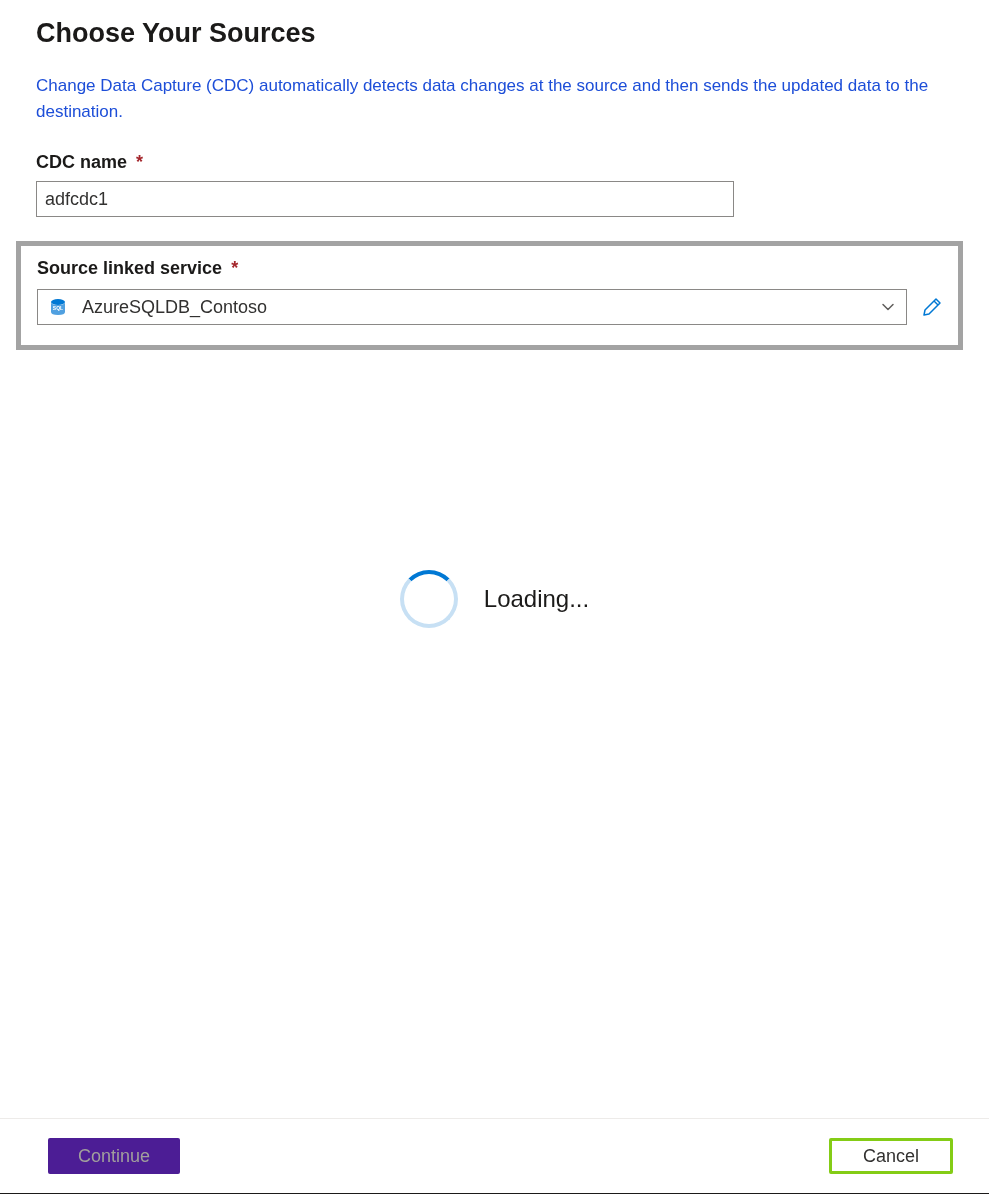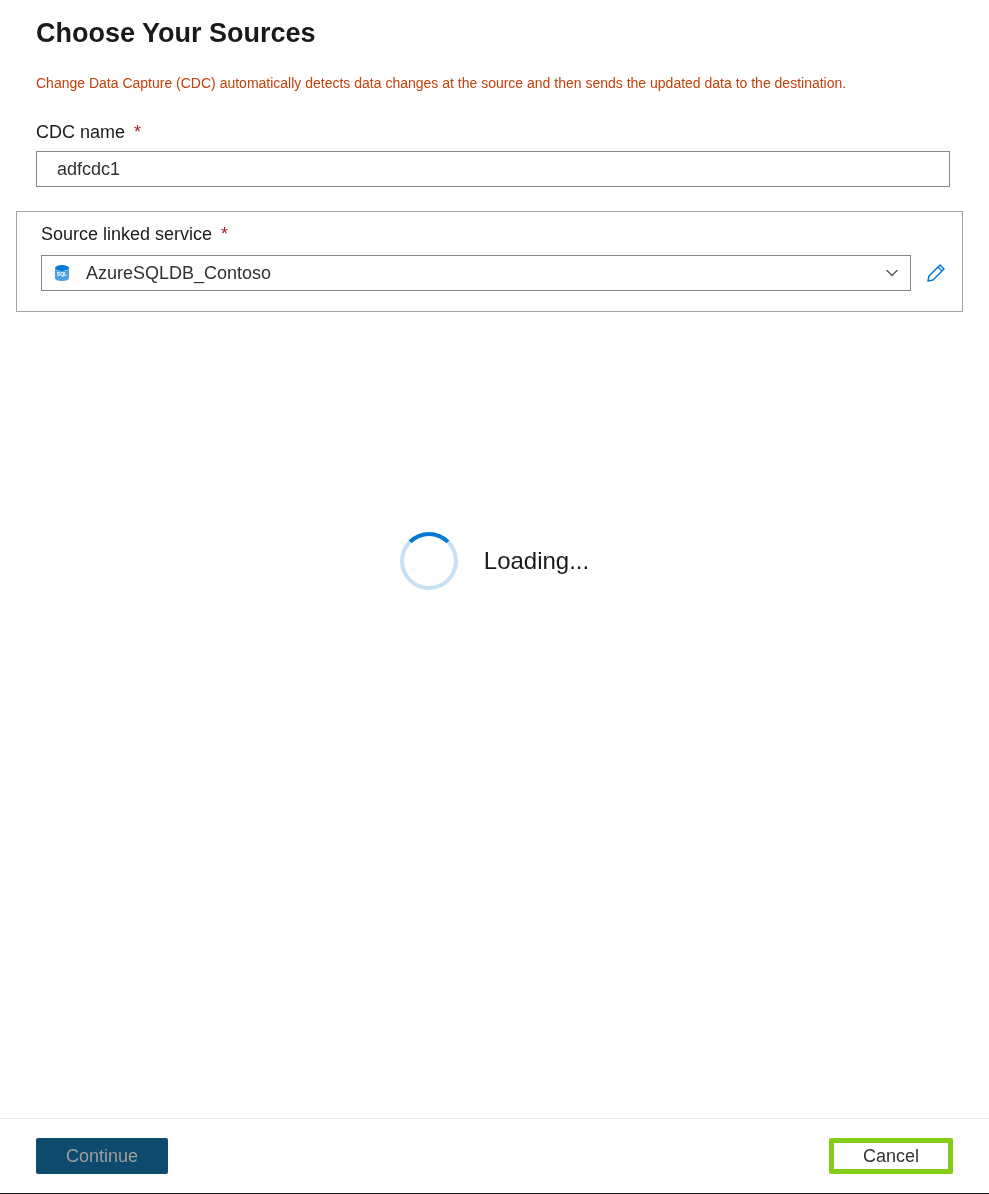--- a/index.html
+++ b/index.html
@@ -19,45 +19,45 @@
     .main-content {
       padding: 18px 36px 0 36px;
     }
     h1 {
       font-size: 27px;
       font-weight: 700;
       color: #1b1a19;
       margin-bottom: 24px;
     }
     .description {
-      font-size: 14px;
-      color: #c2410c;
+      font-size: 17px;
+      color: #1d4ed8;
       line-height: 1.5;
       margin-bottom: 28px;
       max-width: 900px;
     }
     .form-group {
       margin-bottom: 24px;
     }
     .form-label {
       display: block;
       font-size: 18px;
-      font-weight: 400;
+      font-weight: 700;
       color: #1b1a19;
       margin-bottom: 8px;
     }
     .required {
       color: #a4262c;
       margin-left: 4px;
     }
     .text-input {
-      width: 914px;
+      width: 698px;
       height: 36px;
       border: 1px solid #8a8886;
-      padding: 0 20px;
+      padding: 0 8px;
       font-size: 18px;
       font-family: inherit;
       color: #323130;
       background: #ffffff;
     }
     .select-wrapper {
       position: relative;
       width: 870px;
     }
     .select-input {
@@ -90,22 +90,22 @@
     .chevron-icon {
       position: absolute;
       right: 12px;
       top: 50%;
       transform: translateY(-50%);
       pointer-events: none;
       width: 14px;
       height: 14px;
     }
     .highlighted-section {
-      border: 1px solid #a3a3a3;
-      padding: 12px 16px 20px 24px;
+      border: 5px solid #a3a3a3;
+      padding: 12px 16px 20px 16px;
       margin-left: -20px;
       margin-right: -10px;
       margin-bottom: 35px;
     }
     .highlighted-section .form-label {
       margin-bottom: 10px;
     }
     .linked-service-row {
       display: flex;
       align-items: center;
@@ -164,29 +164,30 @@
     .btn {
       height: 36px;
       padding: 0 24px;
       font-size: 18px;
       font-family: inherit;
       border-radius: 2px;
       cursor: pointer;
       min-width: 110px;
     }
     .btn-continue {
-      background: #0c4a6e;
+      background: #4c1d95;
       border: none;
       color: #a19f9d;
       cursor: not-allowed;
       min-width: 132px;
+      margin-left: 12px;
     }
     .btn-cancel {
       background: #ffffff;
-      border: 5px solid #84cc16;
+      border: 3px solid #84cc16;
       color: #323130;
       min-width: 124px;
     }
     .sql-icon-svg {
       width: 18px;
       height: 18px;
     }
   </style>
 </head>
 <body>

